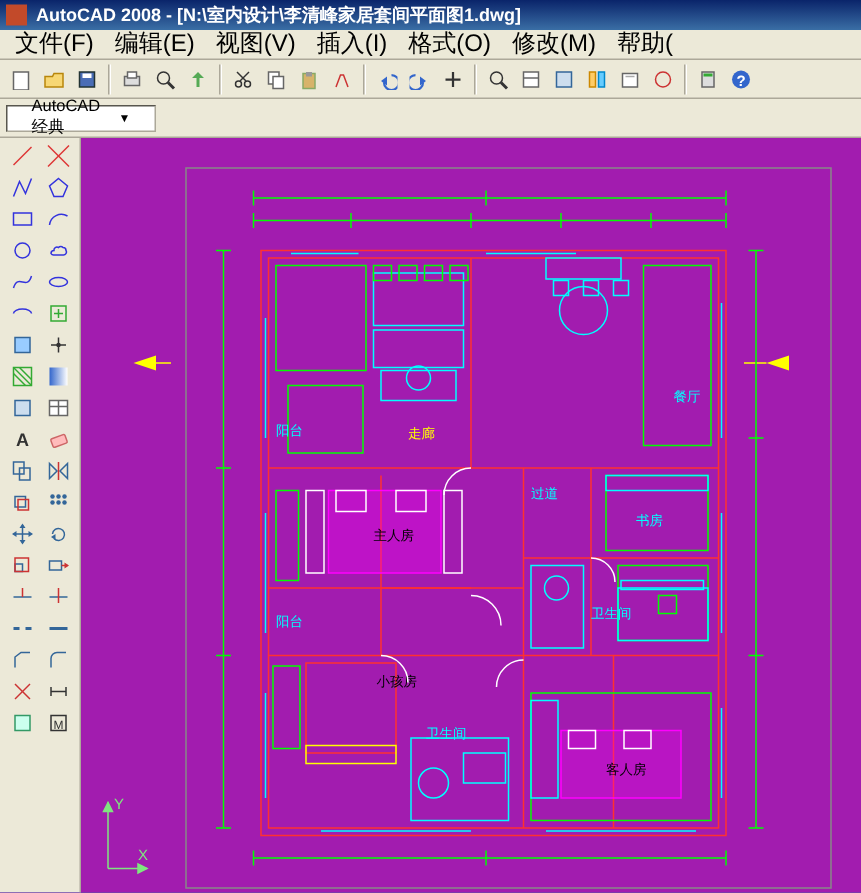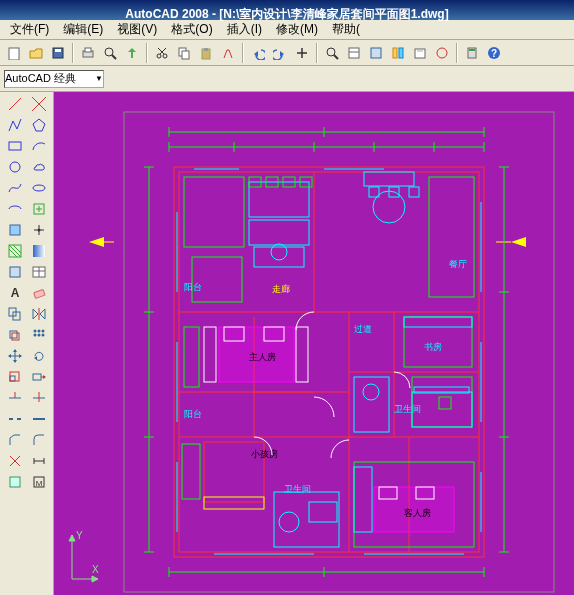--- a/index.html
+++ b/index.html
@@ -1,31 +1,31 @@
 <!DOCTYPE html>
 <html><head>
 <meta charset="utf-8">
 <style>
 * { margin: 0; padding: 0; box-sizing: border-box; }
 body { font-family: "Microsoft YaHei", SimSun, Arial, sans-serif; font-size: 11px; background: #3a6ea5; width: 574px; height: 595px; overflow: hidden; }
 
-.title-bar { background: linear-gradient(#0a246a, #3a6ea5); color: #fff; height: 20px; display: flex; align-items: center; padding: 0 4px; gap: 6px; flex-direction: column; }
+.title-bar { background: linear-gradient(#0a246a, #3a6ea5); color: #fff; height: 20px; display: flex; align-items: center; padding: 0 4px; gap: 6px; }
 .title-bar .icon { width: 14px; height: 14px; background: #c24a2a; display: inline-block; }
 .title-text { font-size: 12px; font-weight: bold; white-space: nowrap; }
 
 .menu-bar { background: #ece9d8; height: 20px; display: flex; align-items: center; padding: 0 4px; gap: 2px; border-bottom: 1px solid #aca899; }
-.menu-item { padding: 2px 6px; cursor: default; color: #000; font-size: 12px; }
+.menu-item { padding: 2px 6px; cursor: default; color: #000; font-size: 16px; }
 
 .toolbar { background: #ece9d8; height: 26px; display: flex; align-items: center; padding: 0 4px; gap: 2px; border-bottom: 1px solid #aca899; }
 .toolbar .btn { width: 20px; height: 20px; border: 1px solid #ece9d8; display: flex; align-items: center; justify-content: center; cursor: default; }
 .toolbar .sep { width: 2px; height: 20px; border-left: 1px solid #aca899; border-right: 1px solid #fff; margin: 0 2px; }
 .toolbar .btn svg { width: 14px; height: 14px; }
 
 .toolbar2 { background: #ece9d8; height: 26px; display: flex; align-items: center; padding: 0 4px; gap: 2px; border-bottom: 1px solid #aca899; }
-.workspace-select { width: 100px; height: 18px; border: 1px inset #aca899; background: #fff; padding: 0 0; font-size: 11px; display: flex; align-items: center; justify-content: space-between; }
+.workspace-select { width: 100px; height: 18px; border: 1px inset #aca899; background: #fff; padding: 0 16px; font-size: 11px; display: flex; align-items: center; justify-content: space-between; }
 .workspace-select .arrow { font-size: 8px; }
 
 .main { display: flex; height: calc(100% - 92px); }
 .left-tools { background: #ece9d8; width: 54px; display: flex; flex-direction: column; align-items: center; padding: 2px 0; gap: 1px; border-right: 1px solid #aca899; }
 .tool-row { display: flex; gap: 2px; }
 .tool-btn { width: 22px; height: 20px; border: 1px solid #ece9d8; display: flex; align-items: center; justify-content: center; cursor: default; }
 .tool-btn svg { width: 16px; height: 16px; }
 
 .canvas { flex: 1; background: #a21caf; position: relative; overflow: hidden; }
 
@@ -54,22 +54,22 @@
 
 <div class="title-bar">
   <span class="icon"></span>
   <span class="title-text">AutoCAD 2008 - [N:\室内设计\李清峰家居套间平面图1.dwg]</span>
 </div>
 
 <div class="menu-bar" id="menu-bar">
     <span class="menu-item">文件(F)</span>
     <span class="menu-item">编辑(E)</span>
     <span class="menu-item">视图(V)</span>
+    <span class="menu-item">插入(I)</span>
     <span class="menu-item">格式(O)</span>
-    <span class="menu-item">插入(I)</span>
     <span class="menu-item">修改(M)</span>
     <span class="menu-item">帮助(</span>
   </div>
 
 <div class="toolbar" id="toolbar1">
     <div class="btn">
       <svg viewBox="0 0 14 14">
         <rect x="2" y="2" width="10" height="12" fill="#fff" stroke="#666"></rect>
       </svg>
     </div>

